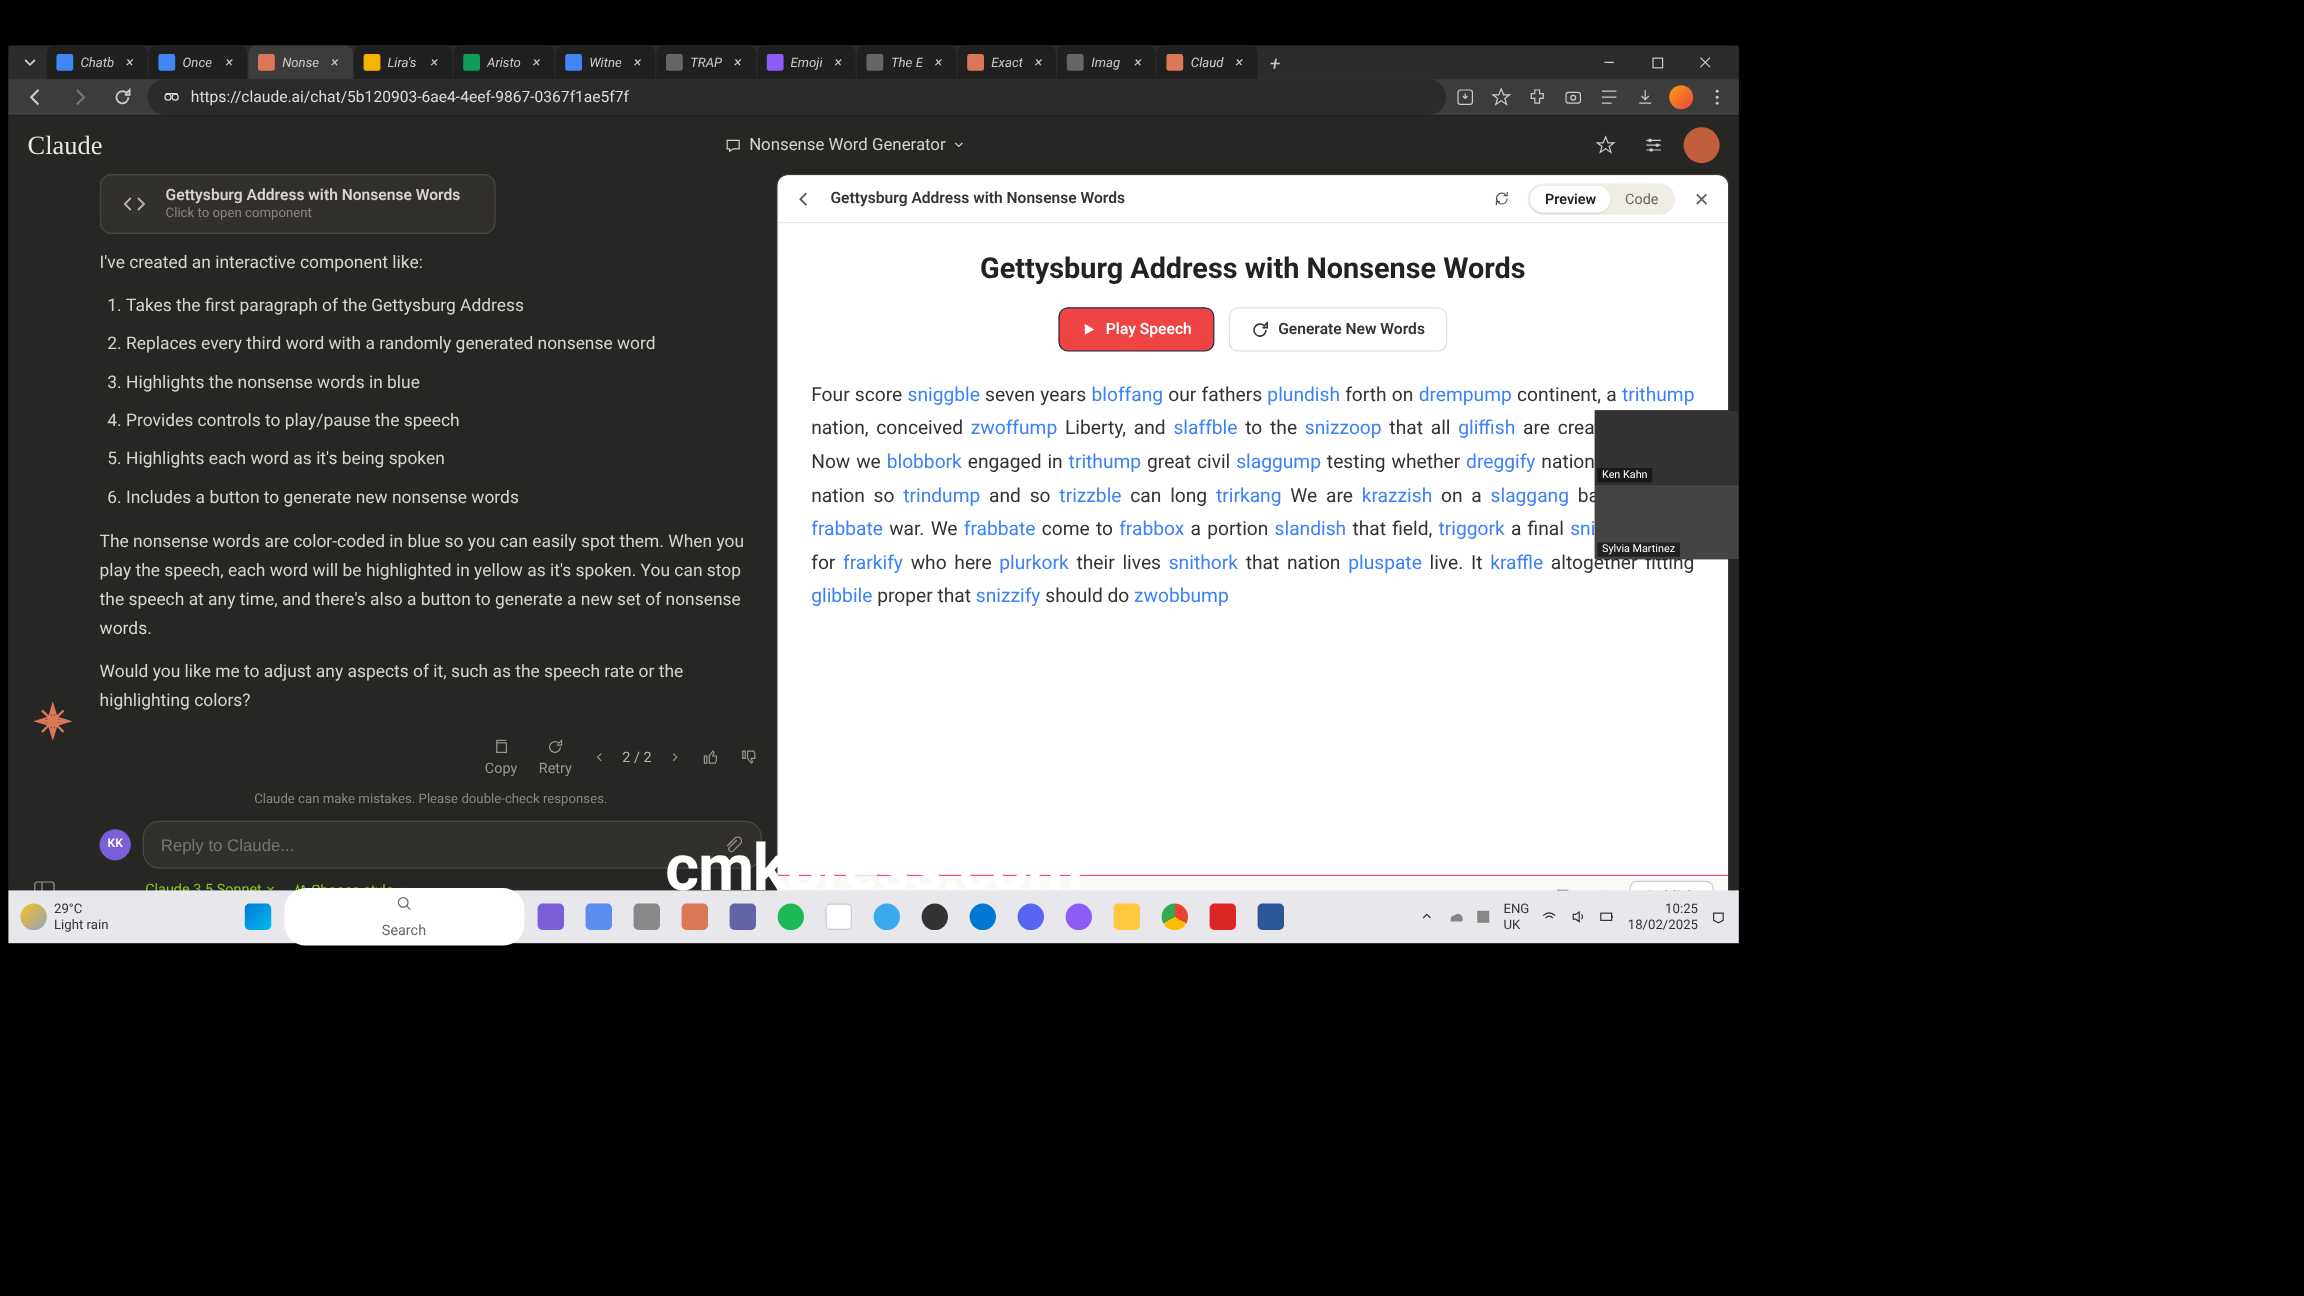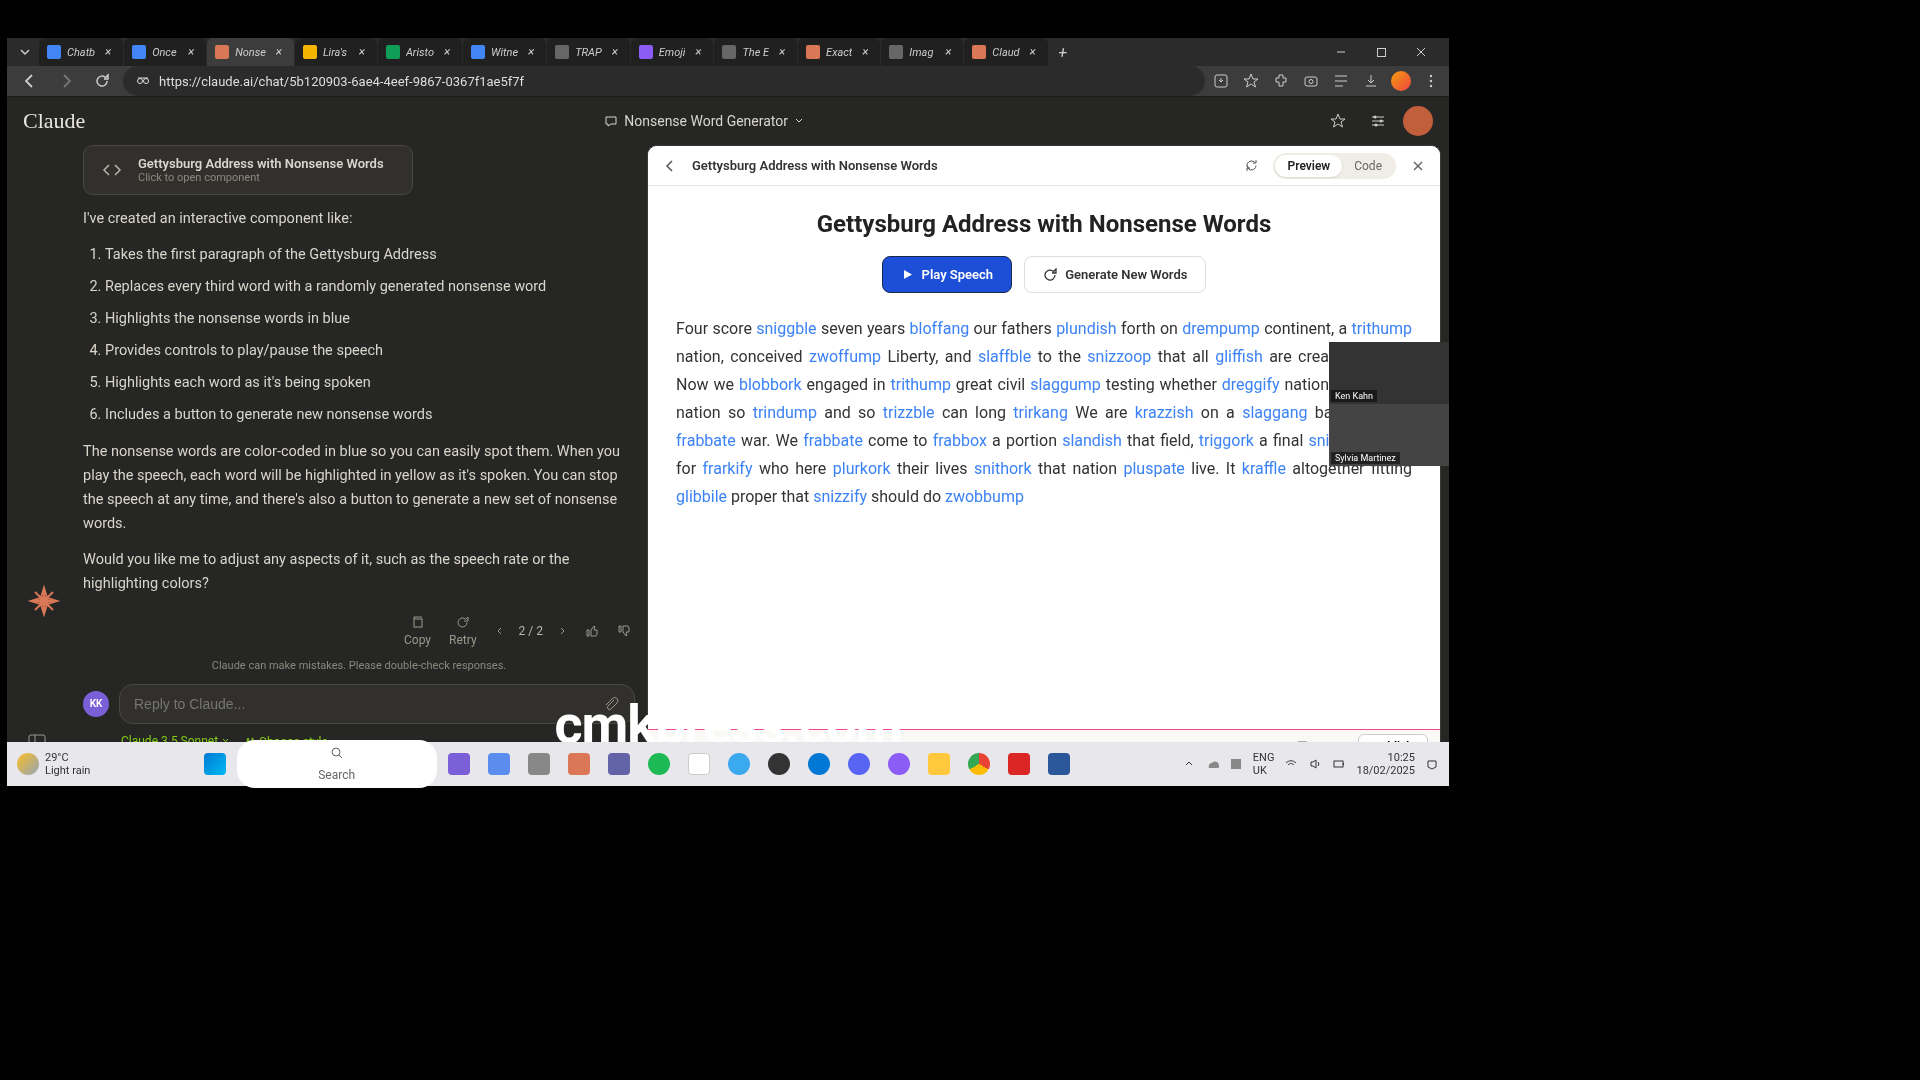--- a/index.html
+++ b/index.html
@@ -78,21 +78,21 @@
 .artifact-title { font-size: 13px; font-weight: 600; color: #333; flex: 1; }
 .artifact-toggle { display: flex; background: #f0ede6; border-radius: 14px; padding: 2px; }
 .toggle-btn { padding: 4px 12px; font-size: 12px; border-radius: 12px; cursor: pointer; color: #666; }
 .toggle-btn.active { background: #fff; color: #222; font-weight: 600; box-shadow: 0 1px 2px rgba(0,0,0,0.1); }
 .artifact-close { width: 24px; height: 24px; display: flex; align-items: center; justify-content: center; cursor: pointer; color: #666; }
 
 .artifact-body { flex: 1; padding: 24px 28px; background: #fff; overflow: auto; }
 .artifact-h1 { font-size: 24px; font-weight: 700; color: #222; text-align: center; margin-bottom: 18px; }
 .artifact-controls { display: flex; gap: 12px; justify-content: center; margin-bottom: 22px; }
 .ctrl-btn { padding: 10px 18px; border-radius: 8px; font-size: 13px; font-weight: 600; display: flex; align-items: center; gap: 8px; cursor: pointer; border: 1px solid #ddd; }
-.ctrl-primary { background: #1d4ed8; color: #fff; border-color: #1a2b4a; }
+.ctrl-primary { background: #ef4444; color: #fff; border-color: #1a2b4a; }
 .ctrl-secondary { background: #fff; color: #333; }
 .speech-text { font-size: 16px; line-height: 1.75; color: #333; text-align: justify; }
 .nonsense { color: #3b82f6; }
 
 .artifact-footer { height: 36px; border-top: 1px solid #ec4899; display: flex; align-items: center; padding: 0 12px; gap: 10px; background: #faf9f6; }
 .edit-time { font-size: 11px; color: #888; flex: 1; }
 .af-icon { width: 24px; height: 24px; display: flex; align-items: center; justify-content: center; color: #666; cursor: pointer; }
 .publish-btn { padding: 5px 14px; background: #fff; border: 1px solid #ccc; border-radius: 6px; font-size: 12px; font-weight: 600; cursor: pointer; }
 
 .video-pip { position: absolute; top: 342px; right: 7px; width: 120px; background: #000; display: flex; flex-direction: column; }

